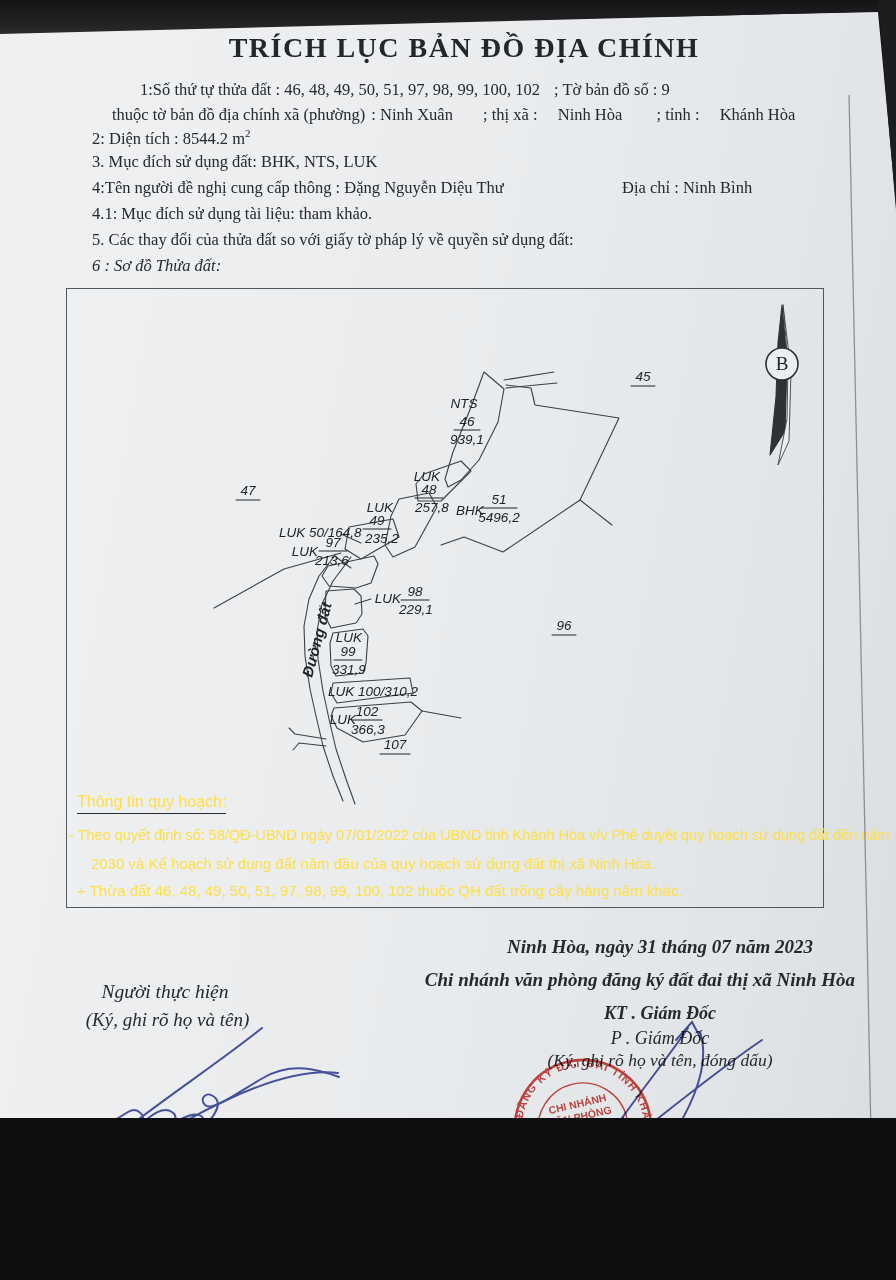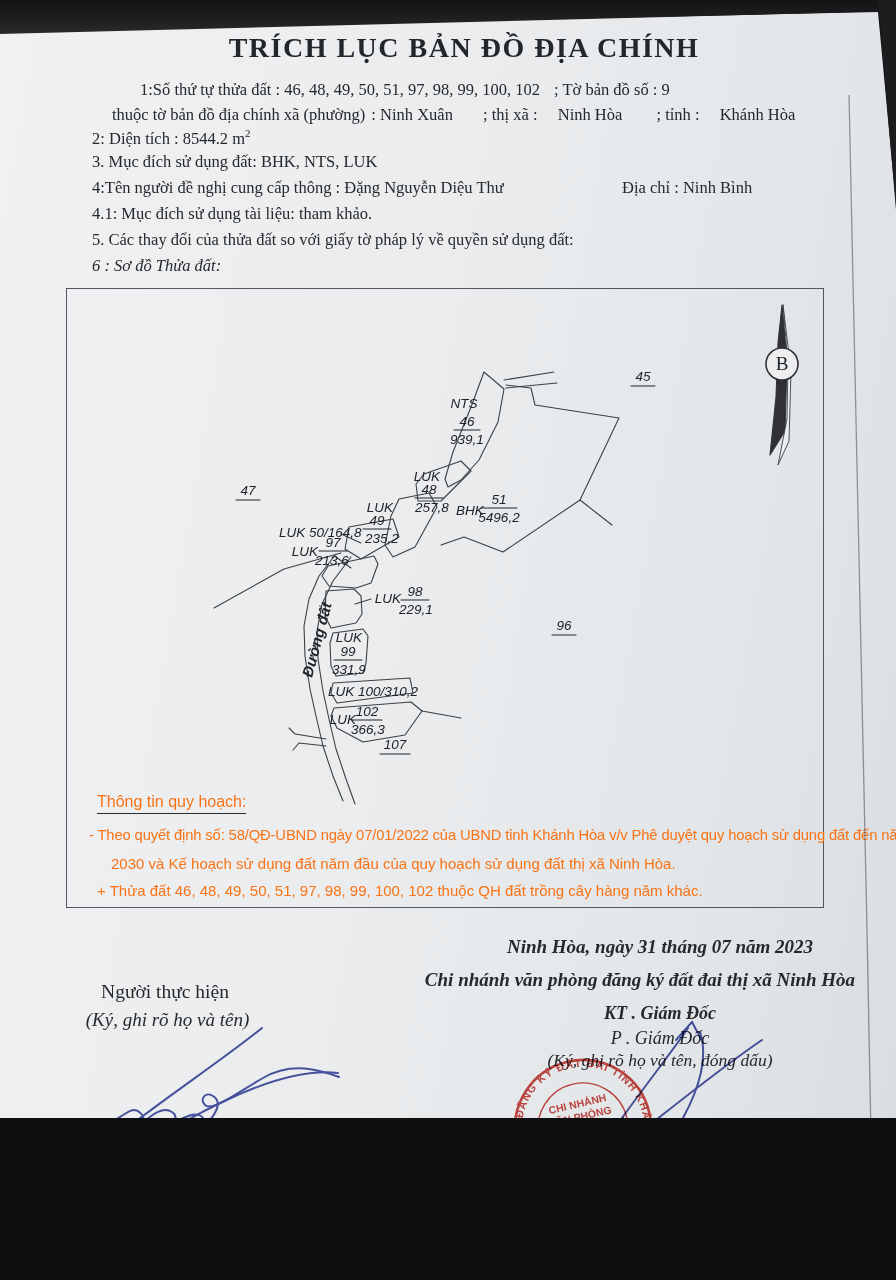--- a/index.html
+++ b/index.html
@@ -15,31 +15,31 @@
   .serif{font-family:"Liberation Serif",serif;}
   #title{left:16px;top:32px;width:896px;text-align:center;font-weight:bold;
          font-size:28px;letter-spacing:1.5px;color:#23262a;}
   .fline{font-size:16.5px;color:#26292c;}
   .seg{display:inline-block;}
   sup{font-size:11px;}
   
   #map-box{position:absolute;left:66px;top:288px;width:756px;height:618px;
            border:1.4px solid #53565a;}
   #map-svg{position:absolute;left:0;top:0;}
-  .plan{font-family:"Liberation Sans",sans-serif;color:#f97316;margin-left:20px;}
+  .plan{font-family:"Liberation Sans",sans-serif;color:#fde047;}
   #plan-heading{left:10px;top:504px;font-size:16px;border-bottom:1.6px solid #2a2d30;padding-bottom:2px;}
   #plan-1{left:2px;top:538px;font-size:14.8px;letter-spacing:-0.15px;}
   #plan-2{left:24px;top:566px;font-size:15px;}
   #plan-3{left:10px;top:593px;font-size:15px;}
   #date-line{left:420px;top:936px;width:480px;text-align:center;font-size:19px;font-style:italic;font-weight:600;}
   #org-line{left:385px;top:969px;width:510px;text-align:center;font-size:19px;font-style:italic;font-weight:600;}
   #kt-line{left:560px;top:1003px;width:200px;text-align:center;font-size:18px;font-style:italic;font-weight:600;}
   #deputy-line{left:560px;top:1028px;width:200px;text-align:center;font-size:18px;font-style:italic;font-weight:400;}
   #right-note{left:480px;top:1050px;width:360px;text-align:center;font-size:17.5px;font-style:italic;}
-  #left-title{left:60px;top:981px;width:210px;text-align:center;font-size:19.5px;}
+  #left-title{left:60px;top:981px;width:210px;text-align:center;font-size:19.5px;font-style:italic;}
   #left-note{left:55px;top:1009px;width:225px;text-align:center;font-size:19px;font-style:italic;}
   #left-name{left:47px;top:1194px;width:210px;text-align:center;font-size:20px;font-weight:600;
              font-family:"Liberation Sans",sans-serif;color:#2b2e31;letter-spacing:.4px;}
   #right-name{left:565px;top:1176px;width:210px;text-align:center;font-size:21px;
               font-style:italic;font-weight:600;color:#33363a;}
   #stamp-wrap{position:absolute;left:493px;top:1038px;width:180px;height:180px;
               transform:rotate(-13deg);mix-blend-mode:multiply;opacity:.9;}
   #sig-overlay{position:absolute;left:0;top:0;mix-blend-mode:multiply;}
   
   #band-top{left:0;top:0;width:896px;height:36px;

